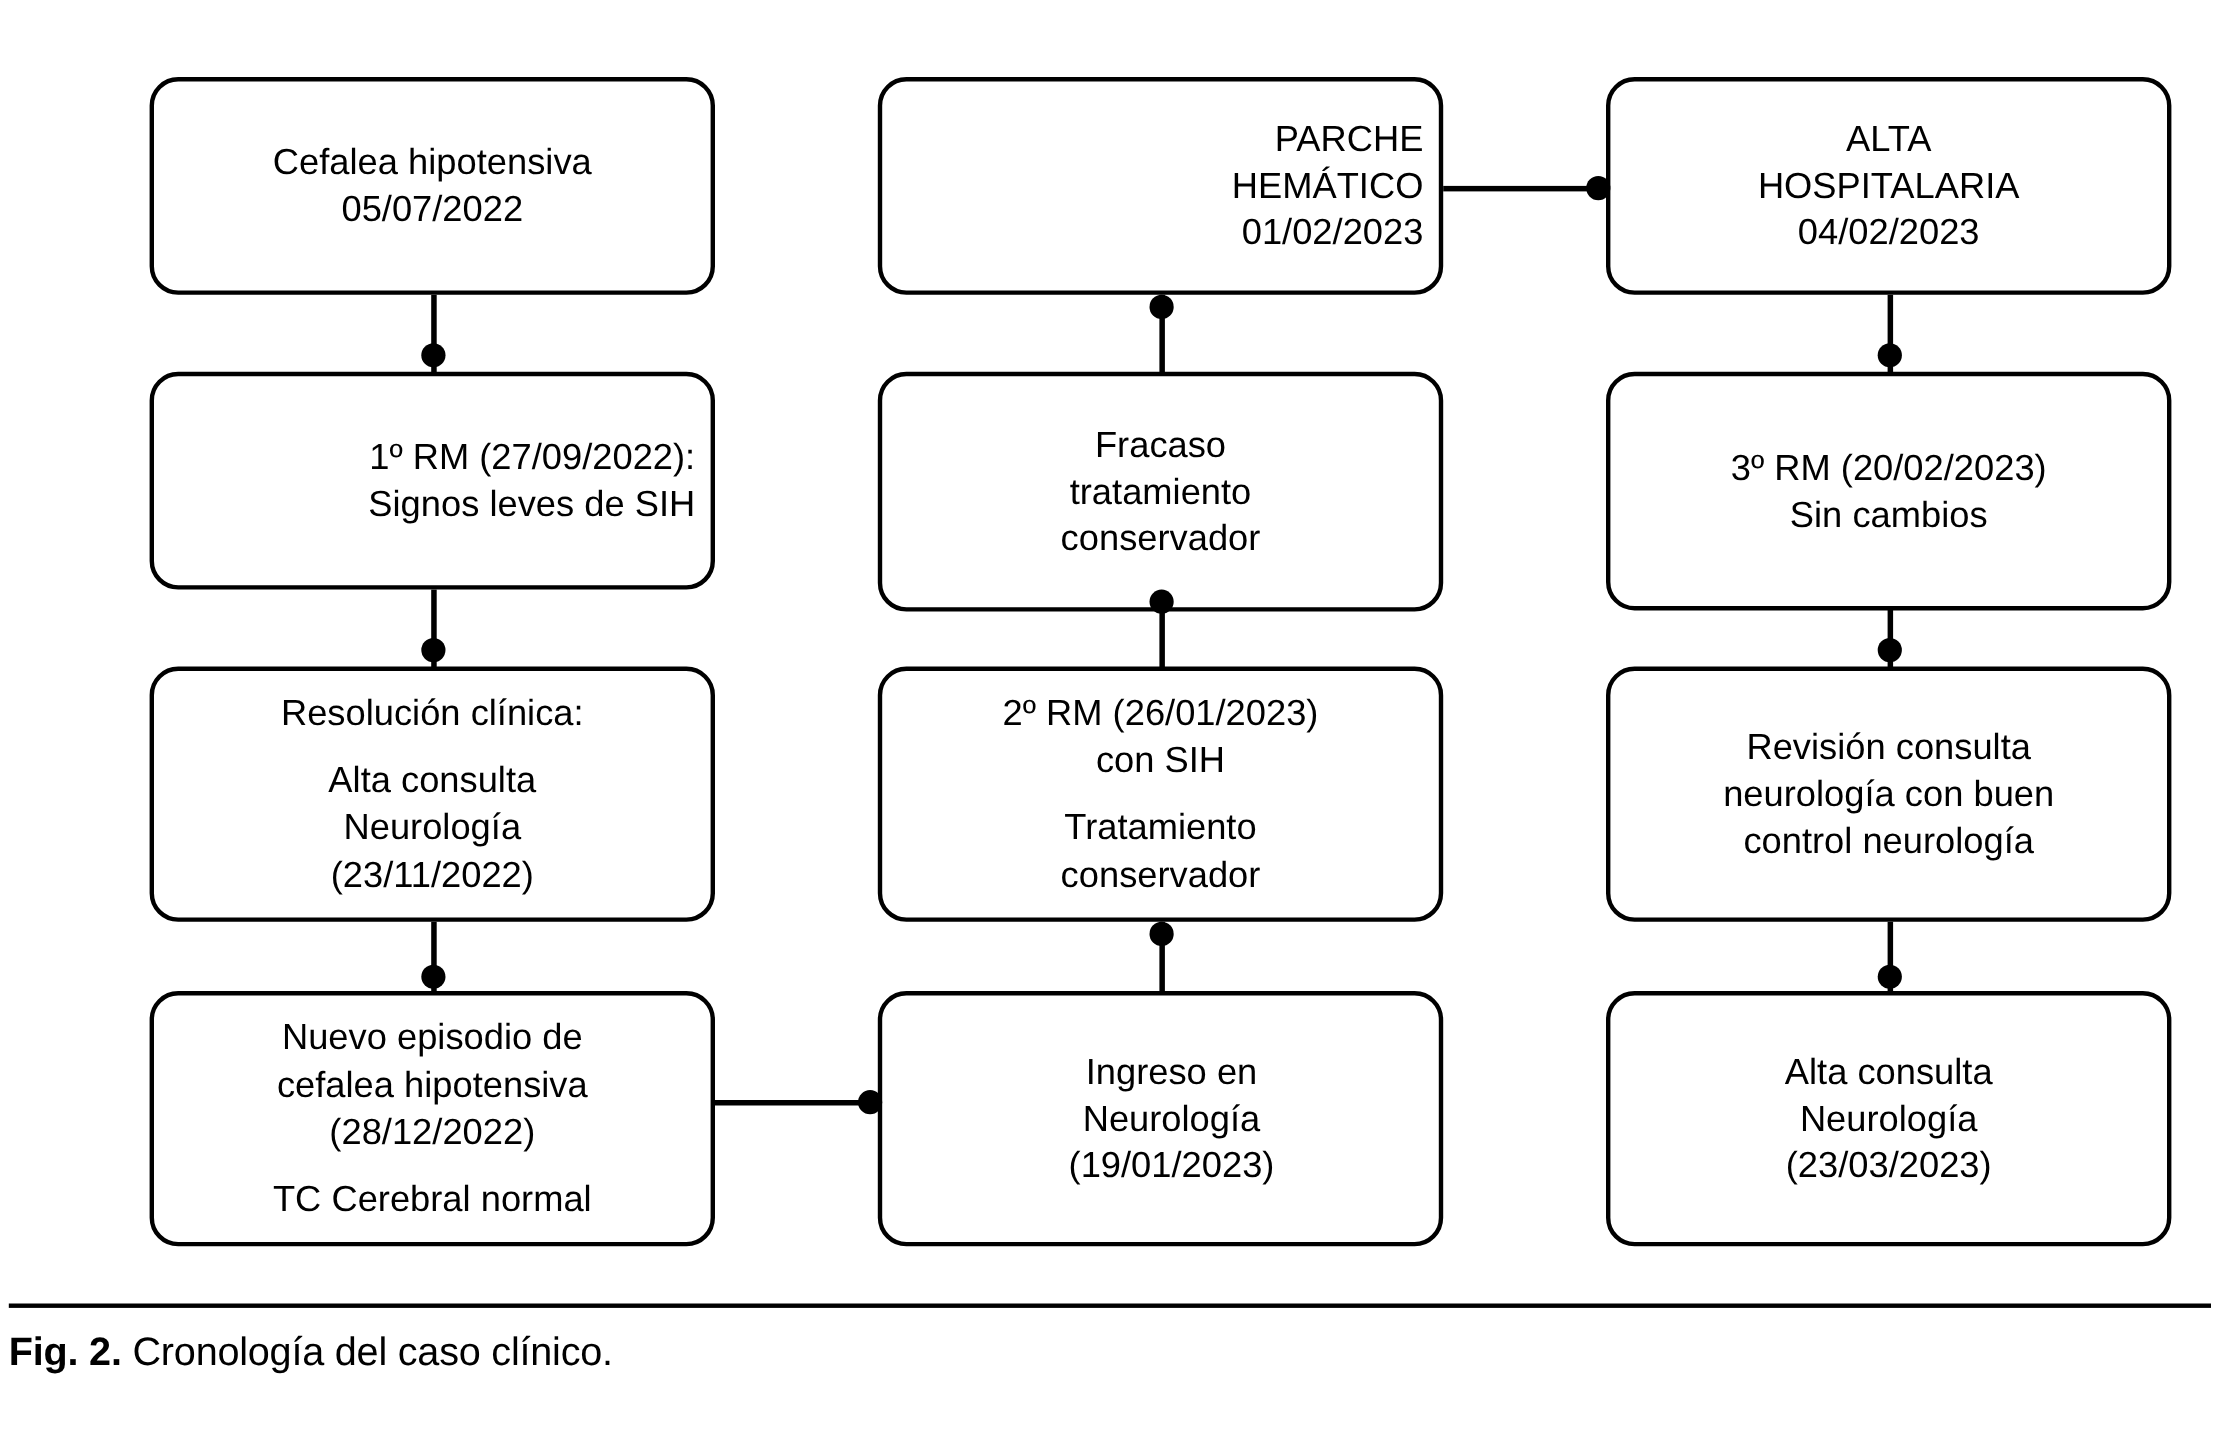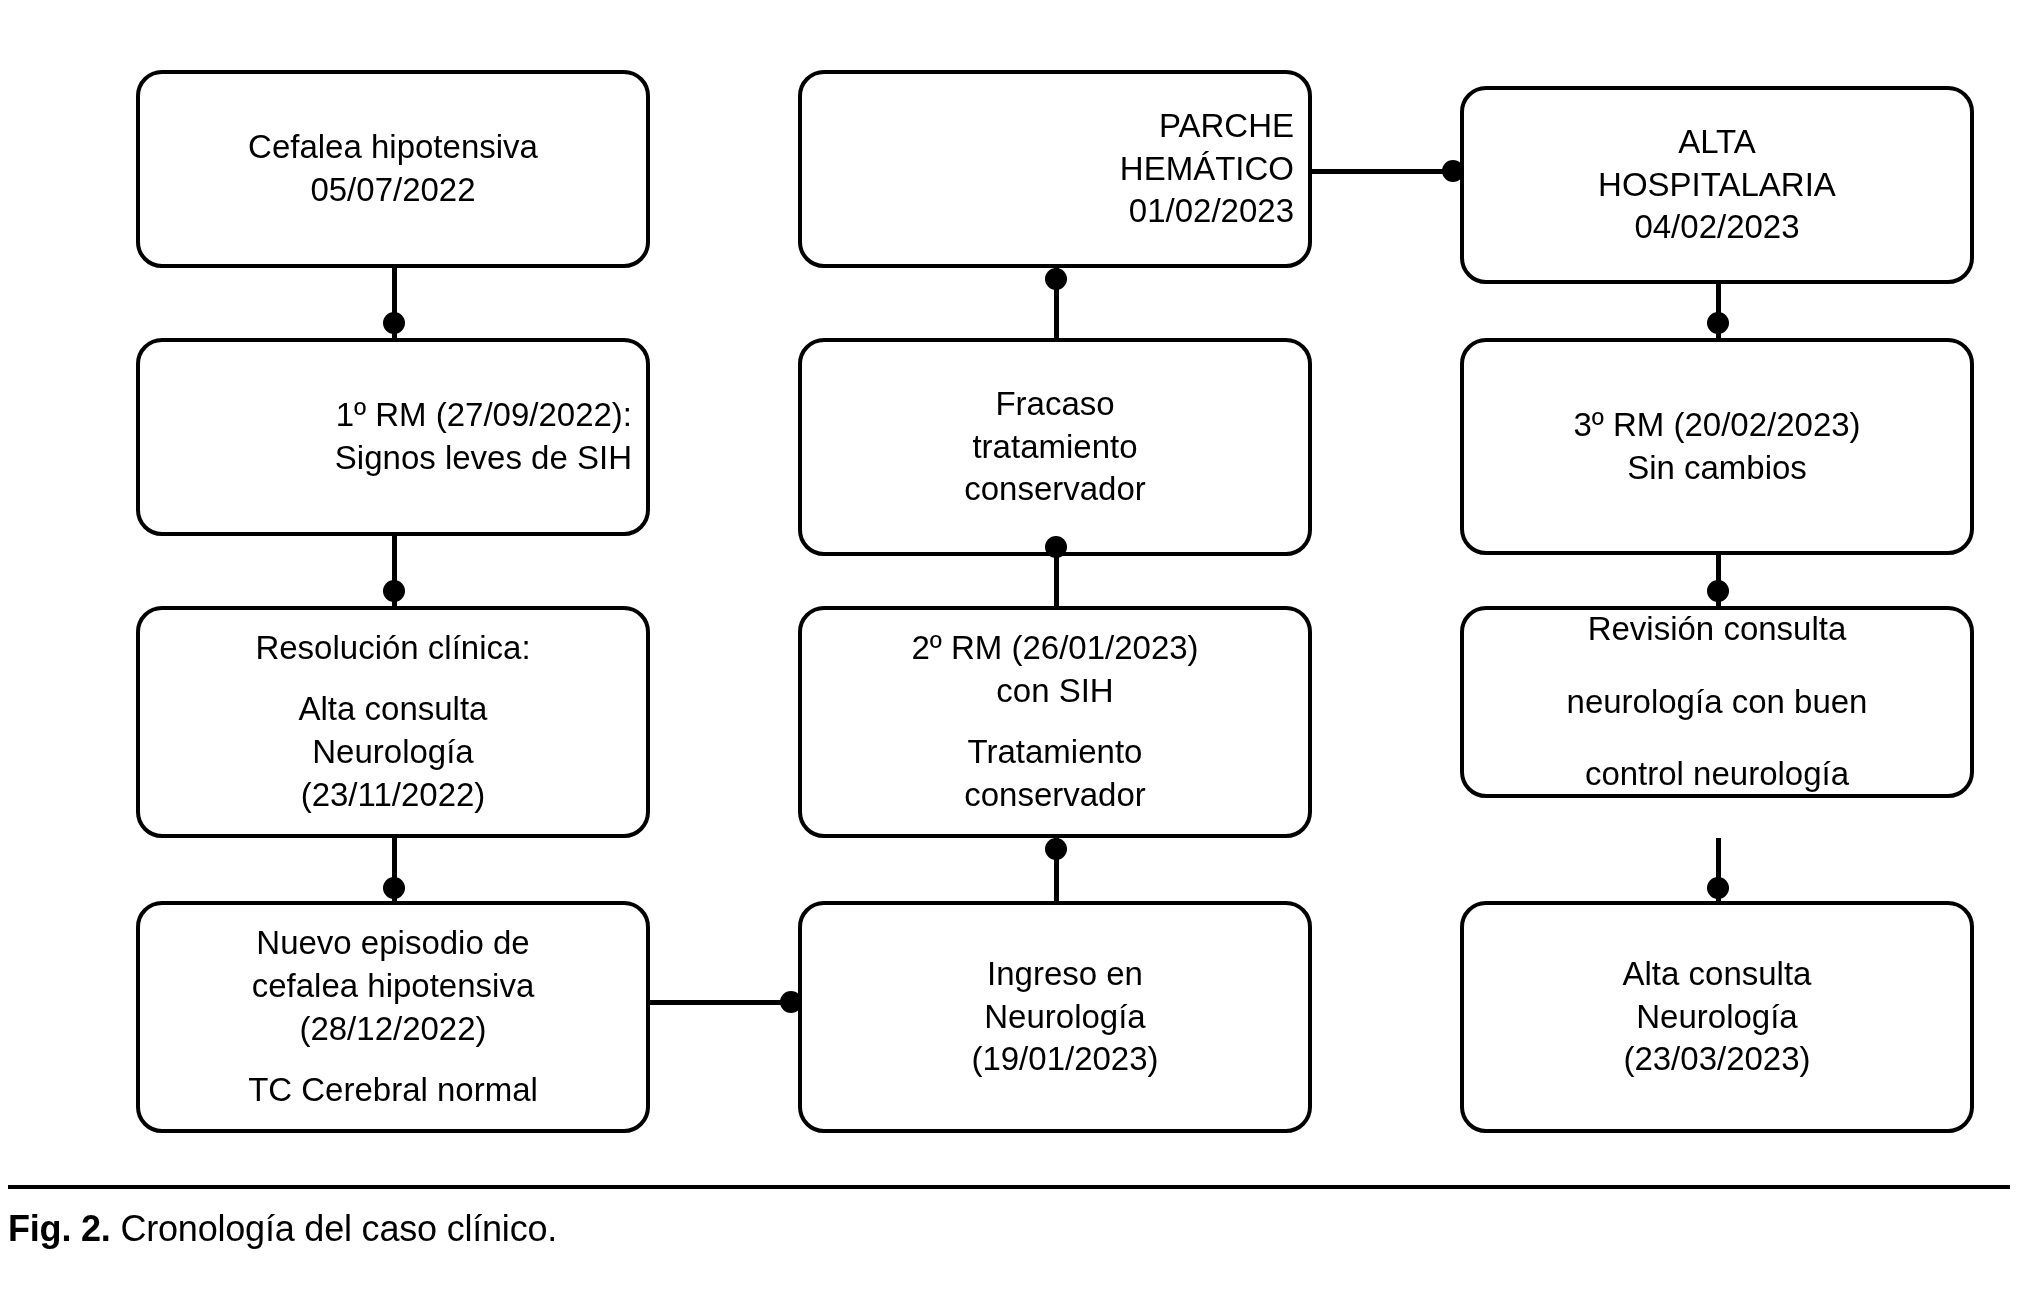--- a/index.html
+++ b/index.html
@@ -166,38 +166,38 @@
 
   <div class="node" style="left:798px; top:901px; width:514px; height:232px;padding-left:34px;">
     <span class="line">Ingreso en</span>
     <span class="line">Neurología</span>
     <span class="line">(19/01/2023)</span>
   </div>
 
   <div class="hline" style="left:1312px; top:169px; width:152px;"></div>
   <div class="dot" style="left:1442px; top:160px;"></div>
 
-  <div class="node" style="left:1460px; top:70px; width:514px; height:198px;margin-top:16px;">
+  <div class="node" style="left:1460px; top:70px; width:514px; height:198px;">
     <span class="line">ALTA</span>
     <span class="line">HOSPITALARIA</span>
     <span class="line">04/02/2023</span>
   </div>
 
   <div class="vline" style="left:1716px; top:268px; height:72px;"></div>
   <div class="dot" style="left:1707px; top:312px;"></div>
 
   <div class="node" style="left:1460px; top:338px; width:514px; height:217px;">
     <span class="line">3º RM (20/02/2023)</span>
     <span class="line">Sin cambios</span>
   </div>
 
   <div class="vline" style="left:1716px; top:536px; height:72px;"></div>
   <div class="dot" style="left:1707px; top:580px;"></div>
 
-  <div class="node" style="left:1460px; top:606px; width:514px; height:192px;gap:30px;">
+  <div class="node" style="left:1460px; top:606px; width:514px; height:232px;">
     <span class="line">Revisión consulta</span>
     <span class="line">neurología con buen</span>
     <span class="line">control neurología</span>
   </div>
 
   <div class="vline" style="left:1716px; top:838px; height:66px;"></div>
   <div class="dot" style="left:1707px; top:877px;"></div>
 
   <div class="node" style="left:1460px; top:901px; width:514px; height:232px;">
     <span class="line">Alta consulta</span>

